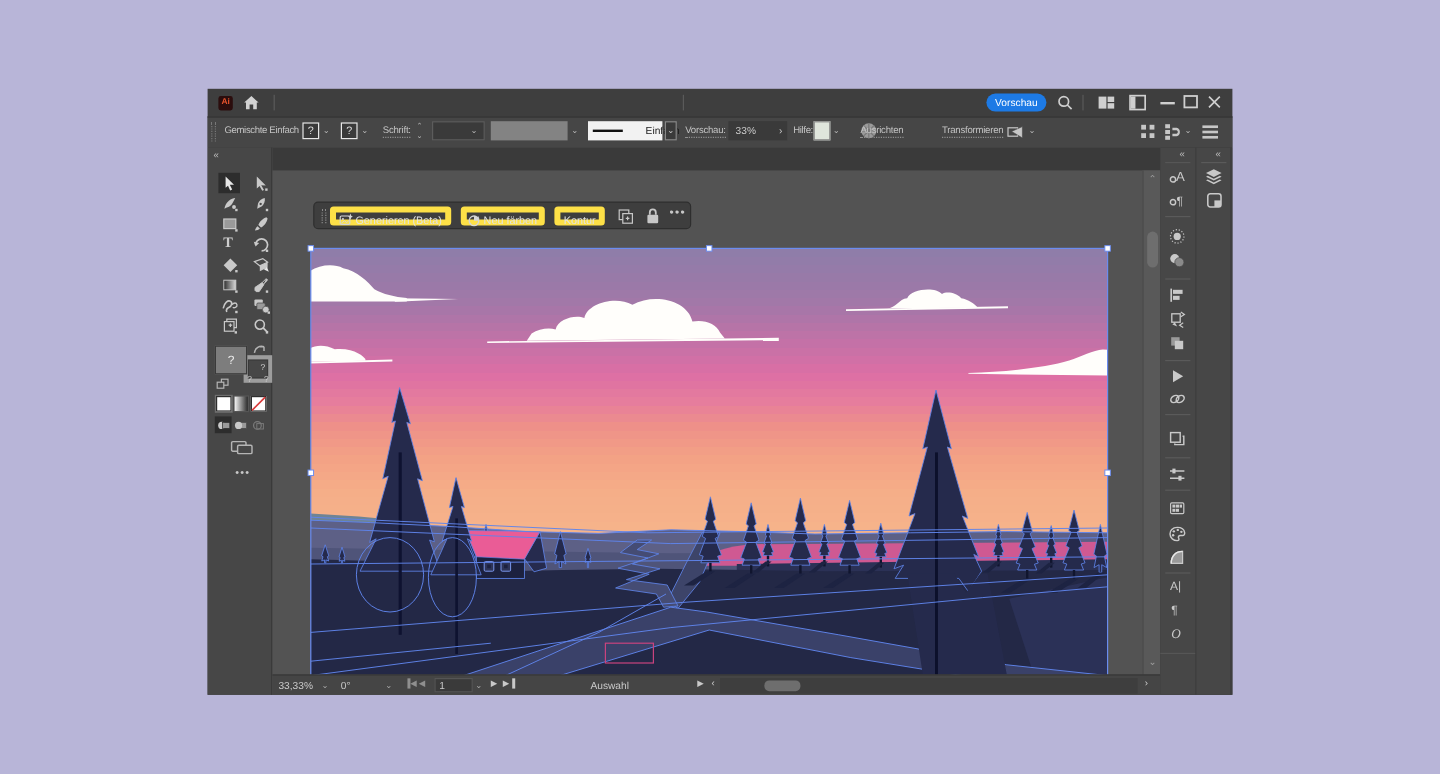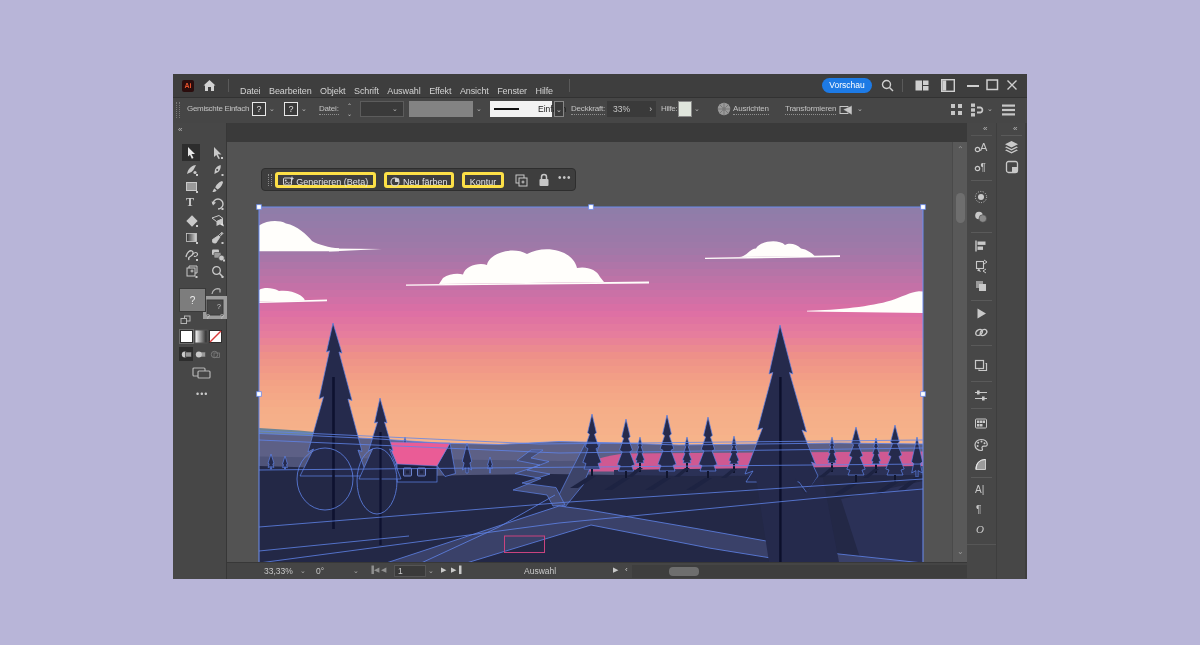--- a/index.html
+++ b/index.html
@@ -10,35 +10,34 @@
 .lbl{color:#c3c3c3;font-size:8px;letter-spacing:-0.3px;}
 .ulbl{color:#c3c3c3;font-size:8px;letter-spacing:-0.2px;border-bottom:1px dotted #8f8f8f;padding-bottom:1px;}
 .dd{color:#b9b9b9;font-size:7px;}
 .qbox{width:14px;height:14px;border:1px solid #e8e8e8;background:#3a3a3a;color:#dedede;font-size:9px;text-align:center;line-height:13px;}
 .main{left:0;top:49px;width:854px;height:456px;}
 #tools{left:0;top:0;width:54px;height:456px;background:#474747;border-right:1px solid #373737;}
 #cv{left:54px;top:0;width:740px;height:456px;background:#535353;}
 #tabbar{left:0;top:0;width:740px;height:19px;background:#3a3a3a;}
 #tab{left:3px;top:0px;width:307px;height:19px;background:#4b4b4b;color:#e8e8e8;font-size:8.5px;line-height:19px;white-space:nowrap;}
 #statusbar{left:0;top:439px;width:740px;height:17px;background:#454545;border-top:1px solid #383838;color:#c9c9c9;font-size:8.5px;}
-#statusbar div{top:3px;margin-left:32px;}
+#statusbar div{top:3px;}
 #rp{left:794px;top:0;width:60px;height:456px;background:#3e3e3e;}
 .pcol{top:0;width:29px;background:#474747;}
 .psep{width:21px;height:1px;background:#5a5a5a;}
 svg{overflow:visible;}
-.btn{border:3px solid #fde047;border-radius:3px;color:#e3e3e3;font-size:9px;text-align:center;white-space:nowrap;}
+.btn{border:5px solid #fde047;border-radius:3px;color:#e3e3e3;font-size:9px;text-align:center;white-space:nowrap;}
 </style></head><body>
 <div id="win">
 
  <div style="left:9px;top:6px;width:12px;height:12px;background:#2b0d0d;border-radius:2px;color:#e8532c;font-size:7px;font-weight:bold;text-align:center;line-height:12.5px;">Ai</div>
  <svg style="left:30px;top:5px;" width="13" height="13">
       <path d="M6.5 1 L12.5 6.5 L11 6.5 L11 12 L8 12 L8 8 L5 8 L5 12 L2 12 L2 6.5 L0.5 6.5 Z" fill="#d2d2d2"></path>
     </svg>
  <div class="vsep" style="left:55px;top:5px;height:13px;"></div>
- <div class="menu" style="left:67px;top:6px;width:360px;white-space:nowrap;"><span>Datei</span><span>Bearbeiten</span><span>Objekt</span><span>Schrift</span><span>Auswahl</span><span>Effekt</span><span>Ansicht</span><span>Fenster</span><span>Hilfe</span></div>
  <div class="vsep" style="left:396px;top:5px;height:13px;"></div>
  <div style="left:649px;top:4px;width:50px;height:15px;background:#1d7ae5;border-radius:8px;color:#fff;font-size:8.5px;text-align:center;line-height:15px;">Vorschau</div>
  <svg style="left:708px;top:5px;" width="13" height="13">
       <circle cx="5.5" cy="5.5" r="4" fill="none" stroke="#cfcfcf" stroke-width="1.4"></circle>
       <path d="M8.5 8.5 L12 12" stroke="#cfcfcf" stroke-width="1.4"></path>
     </svg>
  <div class="vsep" style="left:729px;top:5px;height:13px;"></div>
  <svg style="left:742px;top:5px;" width="14" height="13">
       <rect x="0.5" y="1.5" width="6.5" height="10" fill="#cfcfcf"></rect>
       <rect x="8" y="1.5" width="5.5" height="4.5" fill="#cfcfcf"></rect>
@@ -56,47 +55,47 @@
       <path d="M1.5 1.5 L10.5 10.5 M10.5 1.5 L1.5 10.5" stroke="#cfcfcf" stroke-width="1.4"></path>
     </svg>
 
  <div class="opt"></div>
  <div style="left:3px;top:28px;width:4px;height:16px;border-left:1px dotted #777;border-right:1px dotted #777;"></div>
  <div class="lbl" style="left:14px;top:30px;">Gemischte Einfach</div>
  <div class="qbox" style="left:79px;top:28px;">?</div>
     <div class="dd" style="left:96px;top:31px;">⌄</div>
  <div class="qbox" style="left:111px;top:28px;">?</div>
     <div class="dd" style="left:128px;top:31px;">⌄</div>
- <div class="ulbl" style="left:146px;top:30px;">Datei:</div>
+ <div class="ulbl" style="left:146px;top:30px;">Schrift:</div>
  <div style="left:174px;top:28px;color:#c3c3c3;font-size:6px;line-height:8px;">⌃<br>⌄</div>
  <div style="left:187px;top:27px;width:44px;height:16px;background:#3a3a3a;border:1px solid #5c5c5c;"></div>
     <div class="dd" style="left:219px;top:31px;">⌄</div>
  <div style="left:236px;top:27px;width:64px;height:16px;background:#838383;"></div>
     <div class="dd" style="left:303px;top:31px;">⌄</div>
  <div style="left:317px;top:27px;width:62px;height:16px;background:#f2f2f2;color:#1a1a1a;font-size:8.5px;">
    <span style="position:absolute;left:4px;top:7px;width:25px;height:2px;background:#111;"></span>
    <span style="position:absolute;left:48px;top:3px;">Einfach</span>
     </div>
  <div style="left:381px;top:27px;width:10px;height:16px;background:#3a3a3a;border:1px solid #888;color:#ccc;font-size:7px;text-align:center;line-height:15px;">⌄</div>
- <div class="ulbl" style="left:398px;top:30px;">Deckkraft:</div>
+ <div class="ulbl" style="left:398px;top:30px;">Vorschau:</div>
  <div style="left:434px;top:27px;width:49px;height:16px;background:#3a3a3a;color:#c9c9c9;font-size:8.5px;">
       <span style="position:absolute;left:6px;top:3px;">33%</span>
       <span style="position:absolute;right:4px;top:3px;">›</span>
     </div>
  <div class="lbl" style="left:488px;top:30px;">Hilfe:</div>
  <div style="left:505px;top:27px;width:14px;height:16px;background:#dfe5dc;border:1px solid #888;"></div>
     <div class="dd" style="left:521px;top:31px;">⌄</div>
  <svg style="left:544px;top:28px;" width="14" height="14">
       <circle cx="7" cy="7" r="6.2" fill="#9a9a9a"></circle>
       <circle cx="7" cy="7" r="2" fill="#787878"></circle>
       <g stroke="#787878" stroke-width="1">
         <path d="M7 .8 L7 5 M7 9 L7 13.2 M.8 7 L5 7 M9 7 L13.2 7 M2.6 2.6 L5.6 5.6 M8.4 8.4 L11.4 11.4 M11.4 2.6 L8.4 5.6 M5.6 8.4 L2.6 11.4"></path>
       </g>
     </svg>
- <div class="ulbl" style="left:560px;top:30px;">Ausrichten</div>
+ <div class="ulbl" style="left:544px;top:30px;">Ausrichten</div>
  <div class="ulbl" style="left:612px;top:30px;">Transformieren</div>
  <svg style="left:666px;top:29px;" width="15" height="13">
       <rect x="1" y="3.5" width="8" height="7" fill="none" stroke="#c7c7c7"></rect>
       <path d="M4 6.5 L13 2.5 L13 12 Z" fill="#c7c7c7" stroke="#474747" stroke-width="0.5"></path>
     </svg>
  <div class="dd" style="left:684px;top:31px;">⌄</div>
  <svg style="left:778px;top:30px;" width="12" height="12">
       <g fill="#c7c7c7">
         <rect x="0" y="0" width="4" height="4"></rect>
         <rect x="7" y="0" width="4" height="4"></rect>

